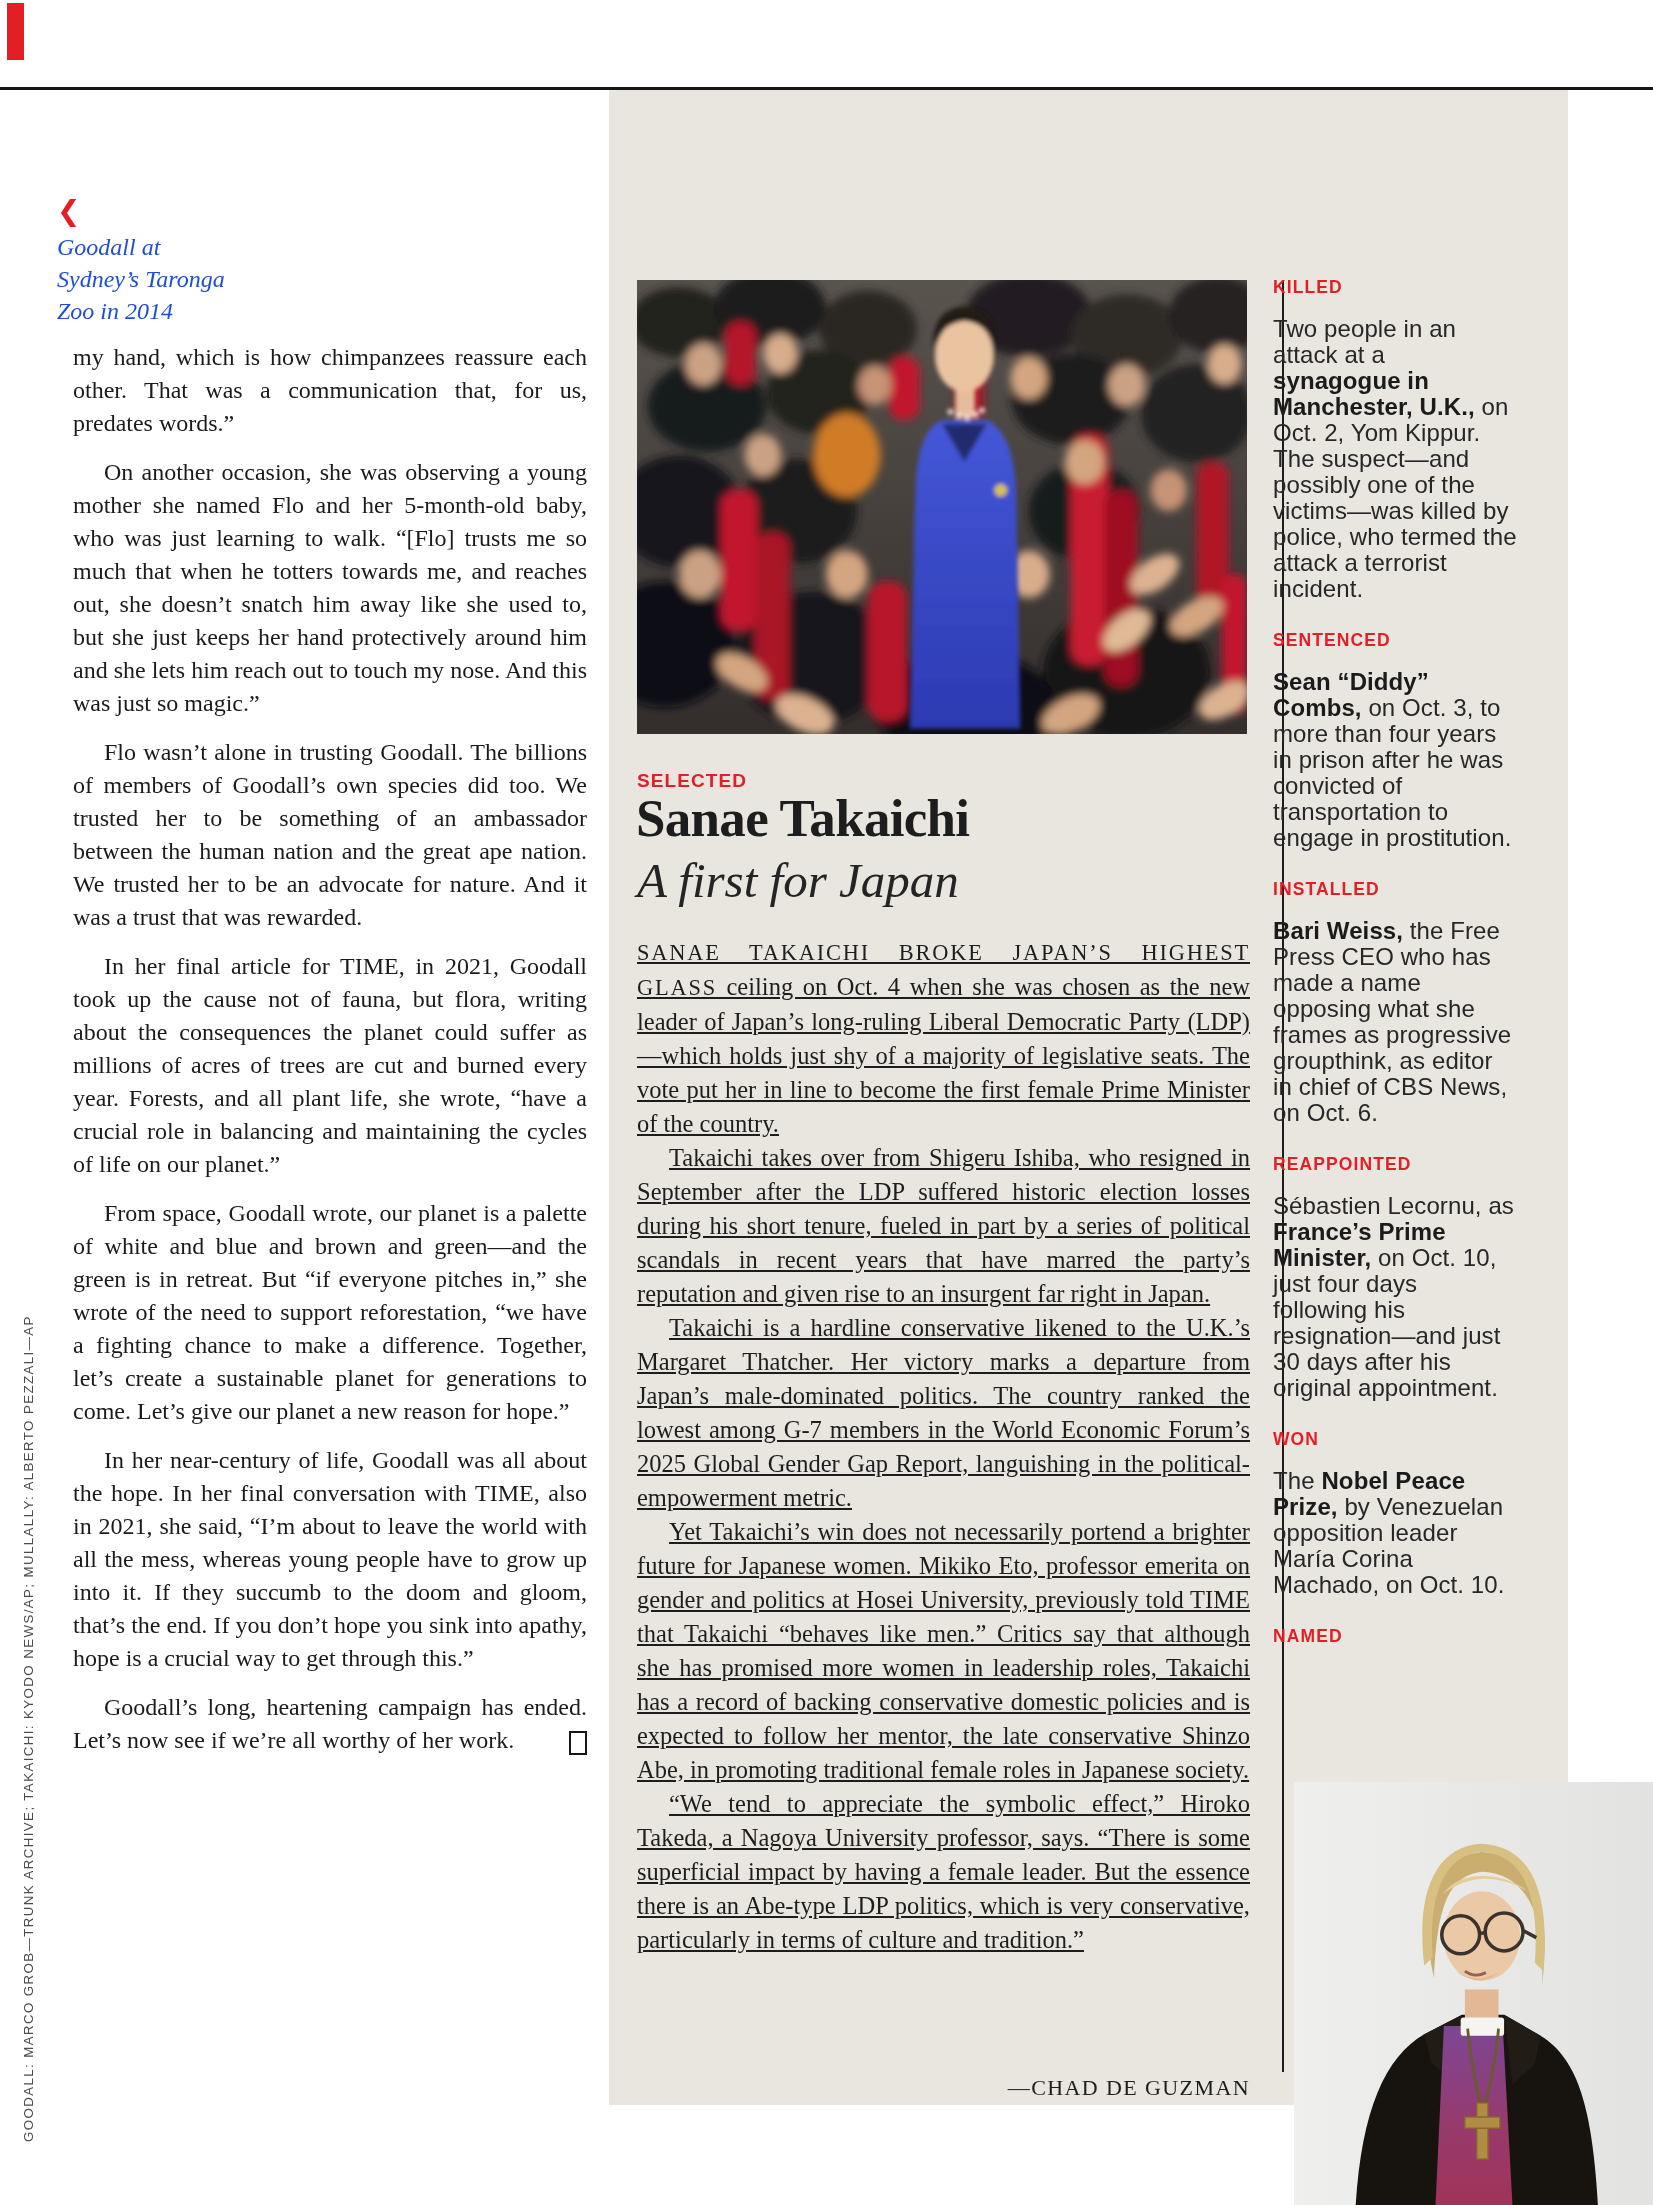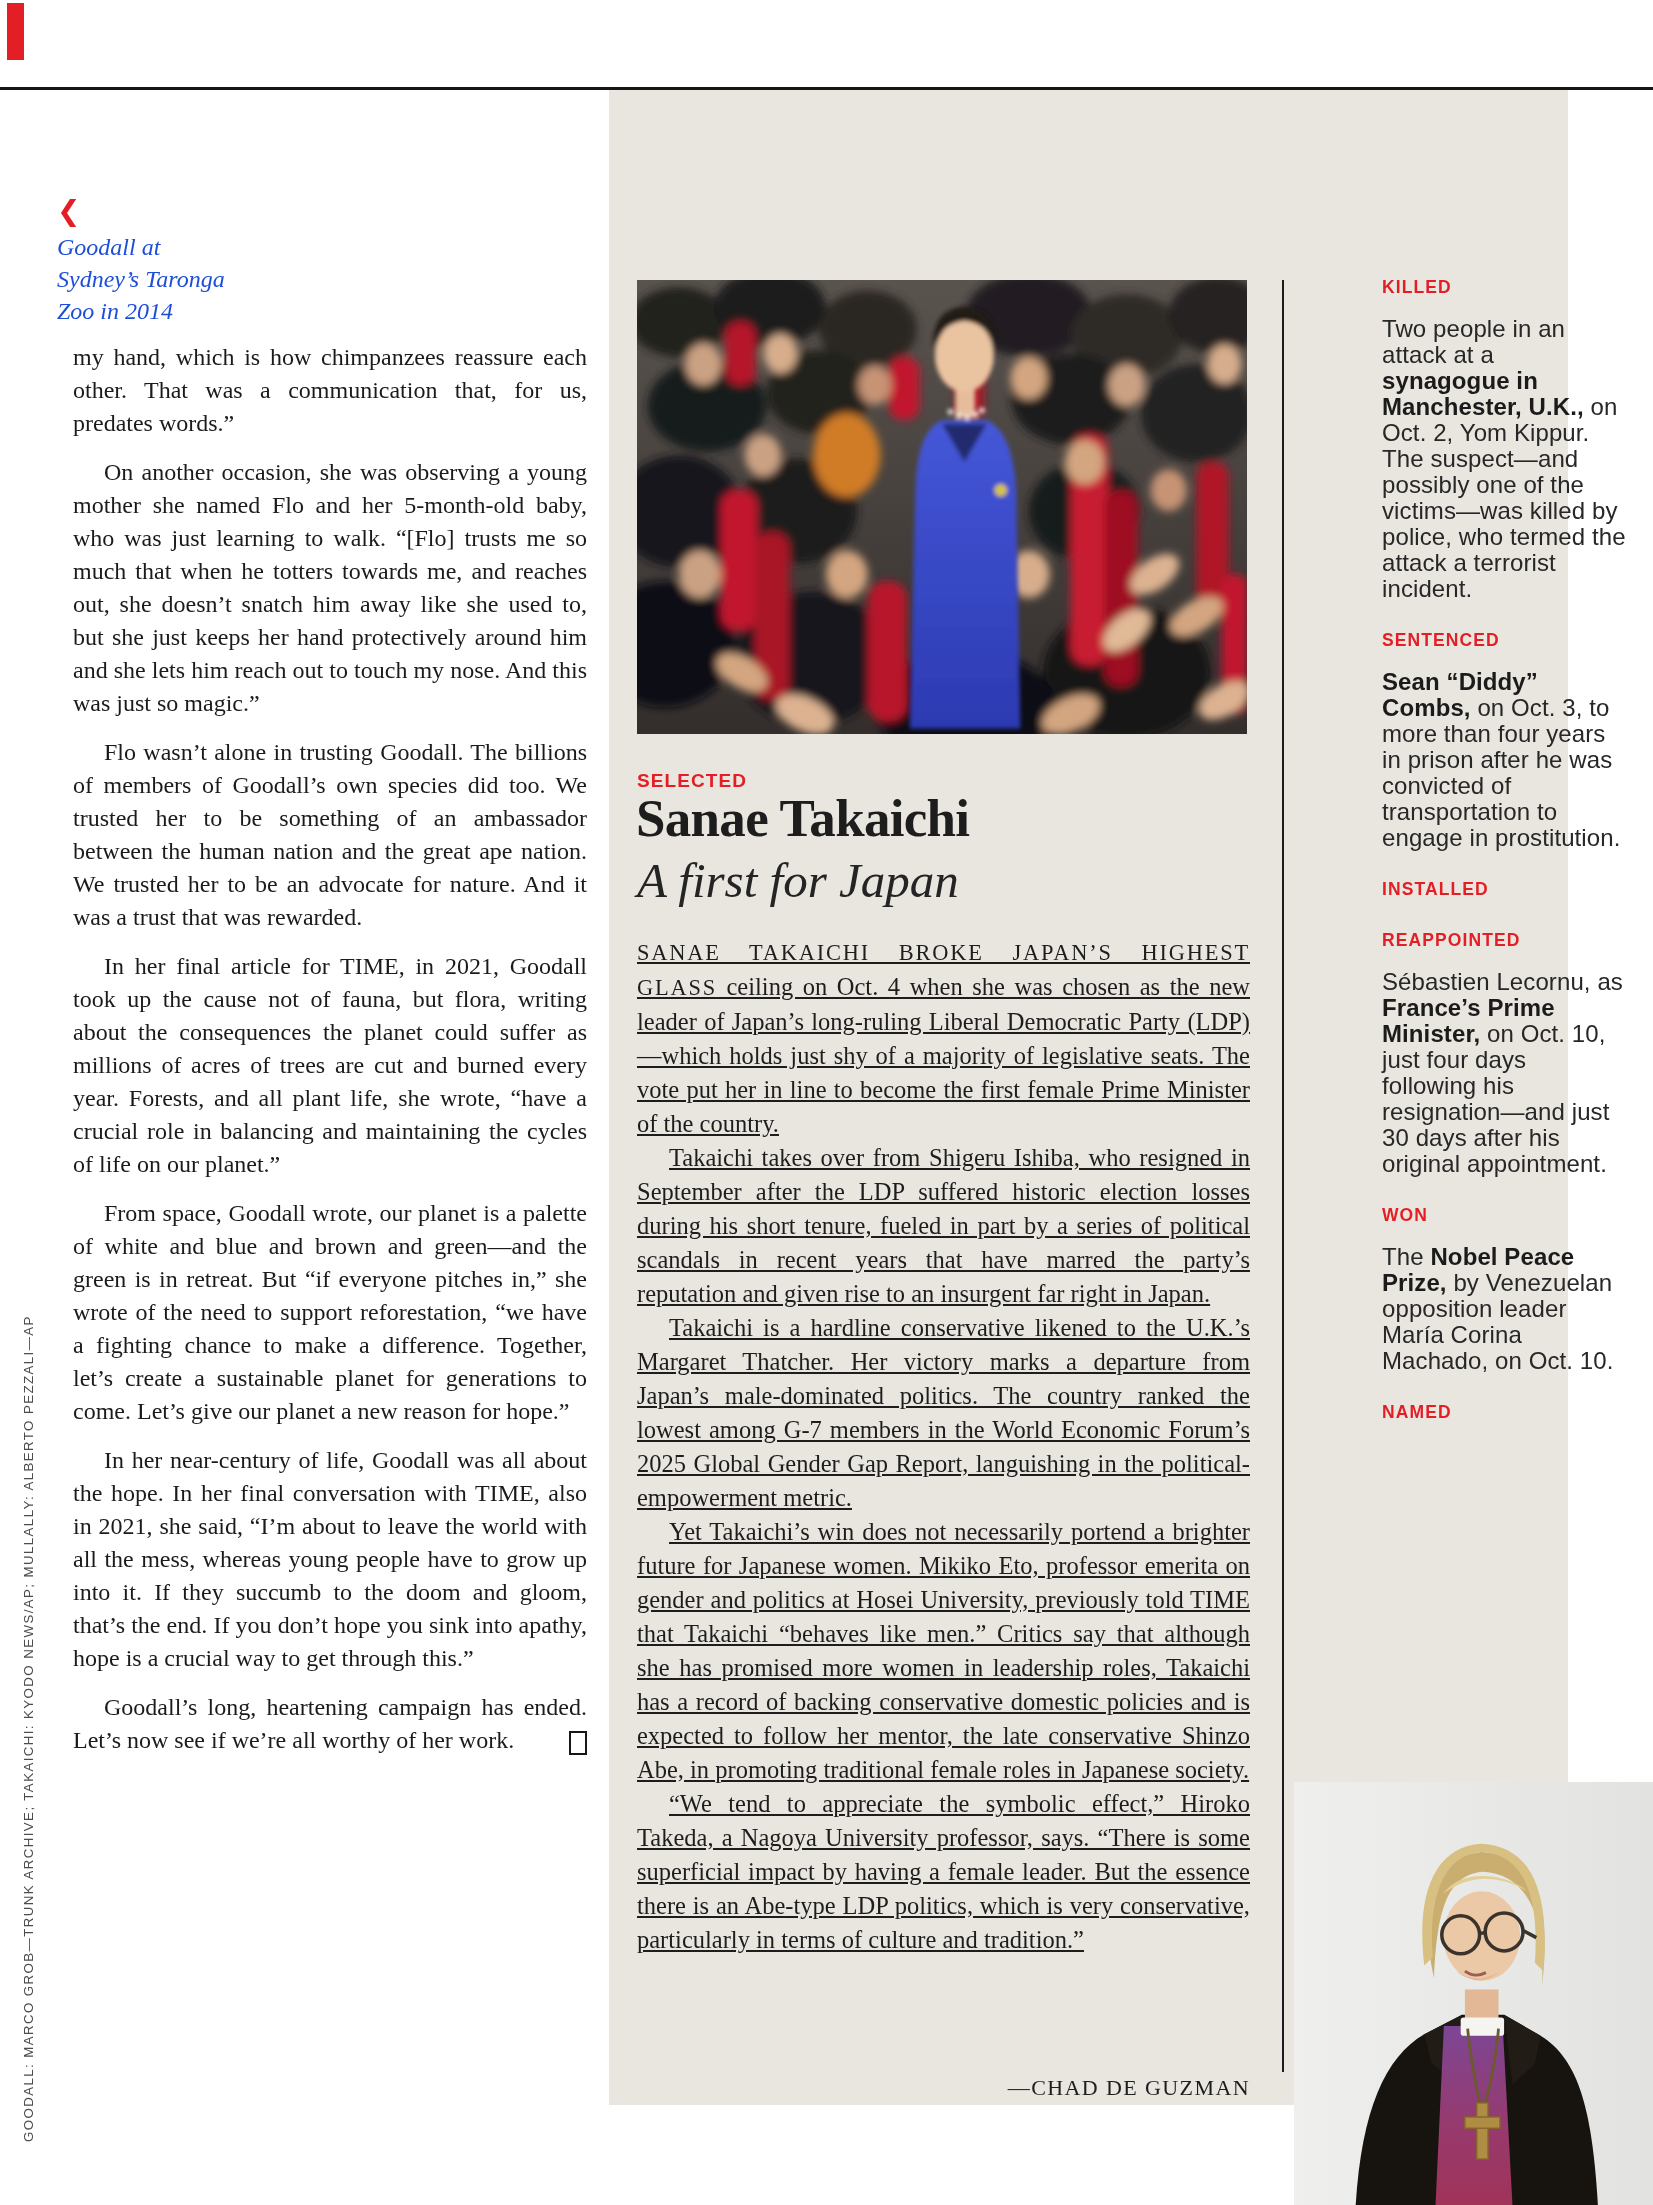--- a/index.html
+++ b/index.html
@@ -29,21 +29,21 @@
     font-size:19px;letter-spacing:1.1px;color:#e41e25;}
   .feat-title{left:636px;top:790px;width:630px;font-size:53px;font-weight:bold;letter-spacing:-0.7px;color:#1d1d1d;line-height:57px;}
   .feat-sub{left:637px;top:858px;width:560px;font-size:49px;font-style:italic;color:#242424;line-height:45px;}
   .article-feature{left:637px;top:935px;width:613px;font-size:24.5px;line-height:34px;text-align:justify;color:#1d1d1d;}
   .article-feature p{margin:0;text-decoration:underline;}
   .article-feature p.ind{text-indent:32px;}
   .lead-caps{text-transform:uppercase;letter-spacing:1.8px;font-size:22.4px;}
   .byline{left:637px;top:2051px;width:613px;text-align:right;font-size:22px;letter-spacing:1.4px;color:#1d1d1d;margin-top:24px;}
 
   
-  .sidebar{left:1382px;top:274px;width:245px;font-family:"Liberation Sans",sans-serif;}
+  .sidebar{left:1273px;top:274px;width:245px;font-family:"Liberation Sans",sans-serif;}
   .sb-entry{margin-bottom:25px;}
   .sb-label{color:#e41e25;font-weight:bold;font-size:17.5px;letter-spacing:1.1px;line-height:26px;}
   .sb-text{font-size:24px;line-height:26px;color:#272727;letter-spacing:0.1px;margin-top:16px;}
   .sb-text b{color:#1b1b1b;}
 
   
   .takaichi-photo{left:637px;top:280px;width:610px;height:454px;}
   .mullally-photo{left:1294px;top:1782px;width:360px;height:424px;}
   svg{display:block;}
 
@@ -183,20 +183,21 @@
     <div class="sb-entry">
       <div class="sb-label">KILLED</div>
       <div class="sb-text"><span>Two people in an attack at a </span><b>synagogue in Manchester, U.K.,</b><span> on Oct. 2, Yom Kippur. The suspect—and possibly one of the victims—was killed by police, who termed the attack a terrorist incident.</span></div>
     </div>
     <div class="sb-entry">
       <div class="sb-label">SENTENCED</div>
       <div class="sb-text"><b>Sean “Diddy” Combs,</b><span> on Oct. 3, to more than four years in prison after he was convicted of transportation to engage in prostitution.</span></div>
     </div>
     <div class="sb-entry">
       <div class="sb-label">INSTALLED</div>
+      <div class="sb-text"><b>Bari Weiss,</b><span> the Free Press CEO who has made a name opposing what she frames as progressive groupthink, as editor in chief of CBS News, on Oct. 6.</span></div>
     </div>
     <div class="sb-entry">
       <div class="sb-label">REAPPOINTED</div>
       <div class="sb-text"><span>Sébastien Lecornu, as </span><b>France’s Prime Minister,</b><span> on Oct. 10, just four days following his resignation—and just 30 days after his original appointment.</span></div>
     </div>
     <div class="sb-entry">
       <div class="sb-label">WON</div>
       <div class="sb-text"><span>The </span><b>Nobel Peace Prize,</b><span> by Venezuelan opposition leader María Corina Machado, on Oct. 10.</span></div>
     </div>
     <div class="sb-entry">

